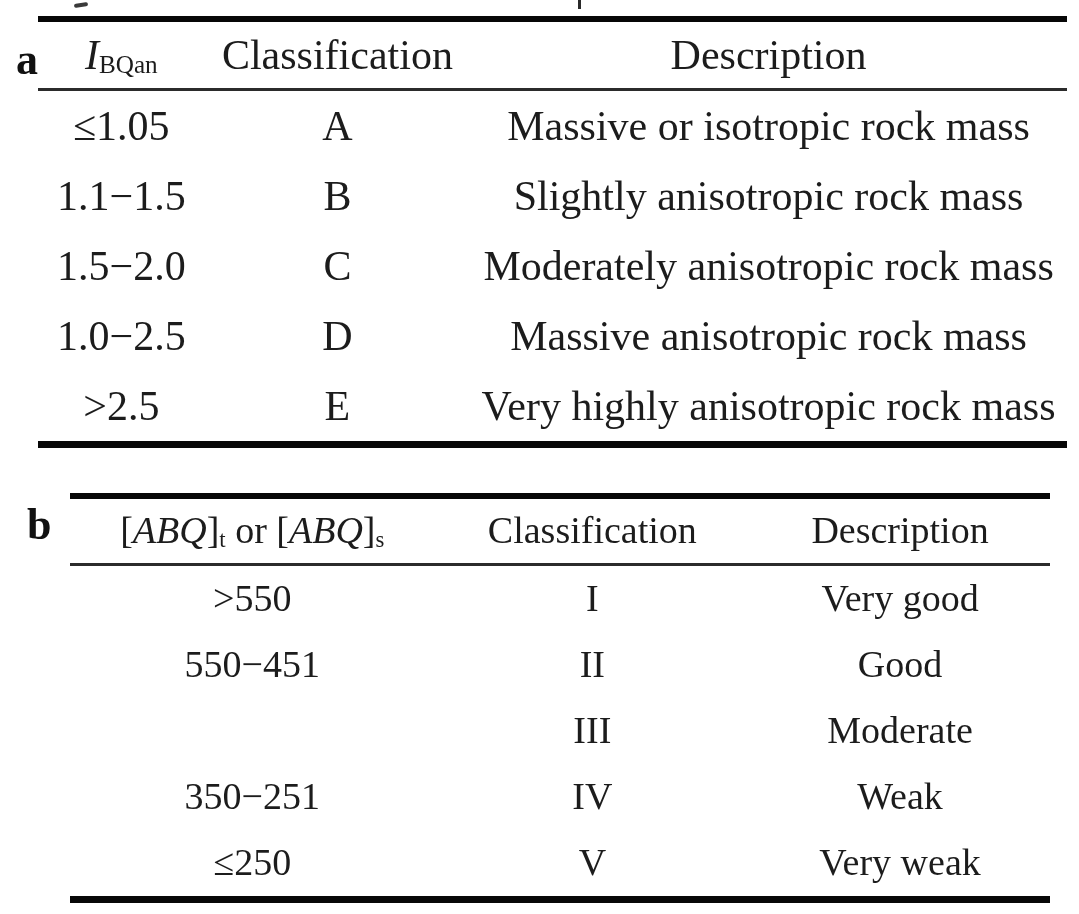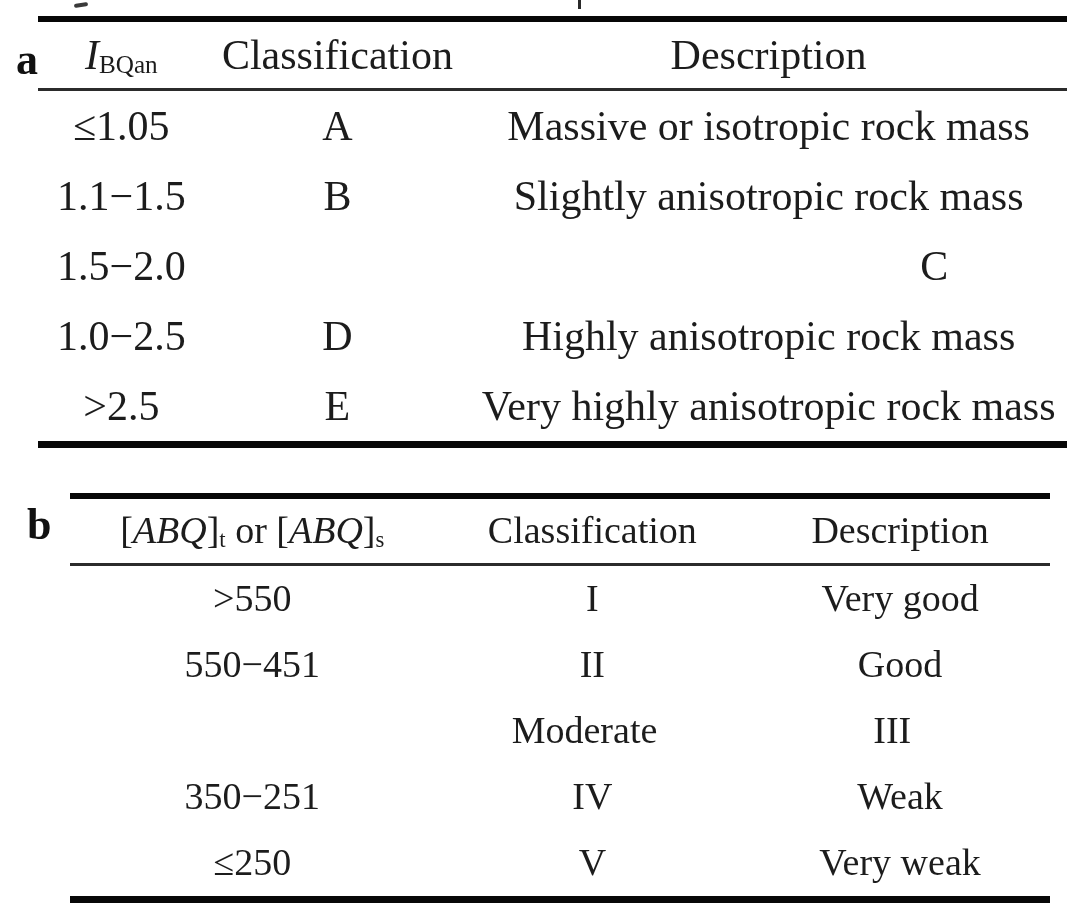--- a/index.html
+++ b/index.html
@@ -28,21 +28,21 @@
   .tbl { position: absolute; }
   #table-a { left: 38px;  top: 16px;  width: 1029px; font-size: 42px; }
   #table-b { left: 70px;  top: 493px; width: 980px;  font-size: 38px; }
 
   .rule-thick { height: 6px; background: #070707; }
   .rule-thick.bottom { height: 7px; }
   .rule-thin  { height: 3px; background: #2b2b2b; }
 
   .row { display: flex; align-items: center; }
   #table-a .row.header { height: 66px; }
-  #table-a .row.data   { height: 70px; justify-content: space-between; }
+  #table-a .row.data   { height: 70px; }
   #table-b .row.header { height: 64px; }
   #table-b .row.data   { height: 66px; justify-content: flex-end; }
 
   .cell { text-align: center; white-space: nowrap; line-height: 1.1; }
   #table-a .c1 { width: 16.2%; }
   #table-a .c2 { width: 25.8%; }
   #table-a .c3 { width: 58.0%; }
   #table-b .c1 { width: 37.2%; }
   #table-b .c2 { width: 32.2%; }
   #table-b .c3 { width: 30.6%; }
@@ -93,25 +93,26 @@
       <div class="cell c3">Massive or isotropic rock mass</div>
     </div>
     <div class="row data">
       <div class="cell c1">1.1−1.5</div>
       <div class="cell c2">B</div>
       <div class="cell c3">Slightly anisotropic rock mass</div>
     </div>
     <div class="row data">
       <div class="cell c1">1.5−2.0</div>
       <div class="cell c2">C</div>
+      <div class="cell c3">Moderately anisotropic rock mass</div>
     </div>
     <div class="row data">
       <div class="cell c1">1.0−2.5</div>
       <div class="cell c2">D</div>
-      <div class="cell c3">Highly anisotropic rock mass</div>
+      <div class="cell c3">Massive anisotropic rock mass</div>
     </div>
     <div class="row data">
       <div class="cell c1">&gt;2.5</div>
       <div class="cell c2">E</div>
       <div class="cell c3">Very highly anisotropic rock mass</div>
     </div>
     <div class="rule-thick bottom"></div>
   </div>
 
   <div class="panel-label" id="label-b">b</div>
@@ -129,22 +130,22 @@
       <div class="cell c1">&gt;550</div>
       <div class="cell c2">I</div>
       <div class="cell c3">Very good</div>
     </div>
     <div class="row data">
       <div class="cell c1">550−451</div>
       <div class="cell c2">II</div>
       <div class="cell c3">Good</div>
     </div>
     <div class="row data">
+      <div class="cell c2">III</div>
       <div class="cell c3">Moderate</div>
-      <div class="cell c2">III</div>
     </div>
     <div class="row data">
       <div class="cell c1">350−251</div>
       <div class="cell c2">IV</div>
       <div class="cell c3">Weak</div>
     </div>
     <div class="row data">
       <div class="cell c1">≤250</div>
       <div class="cell c2">V</div>
       <div class="cell c3">Very weak</div>

